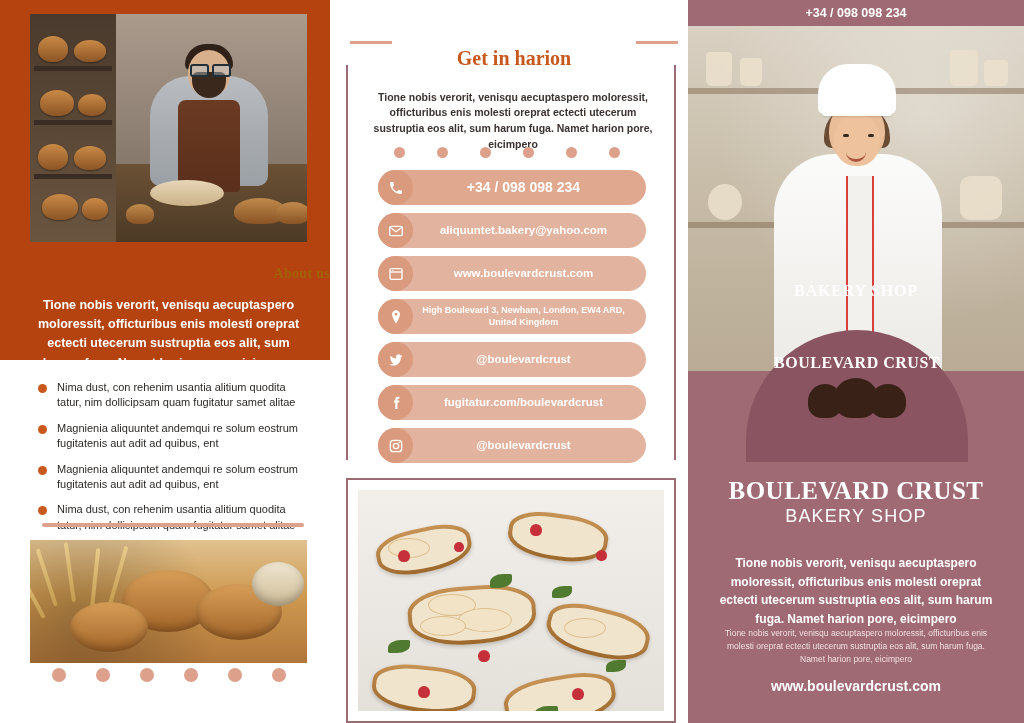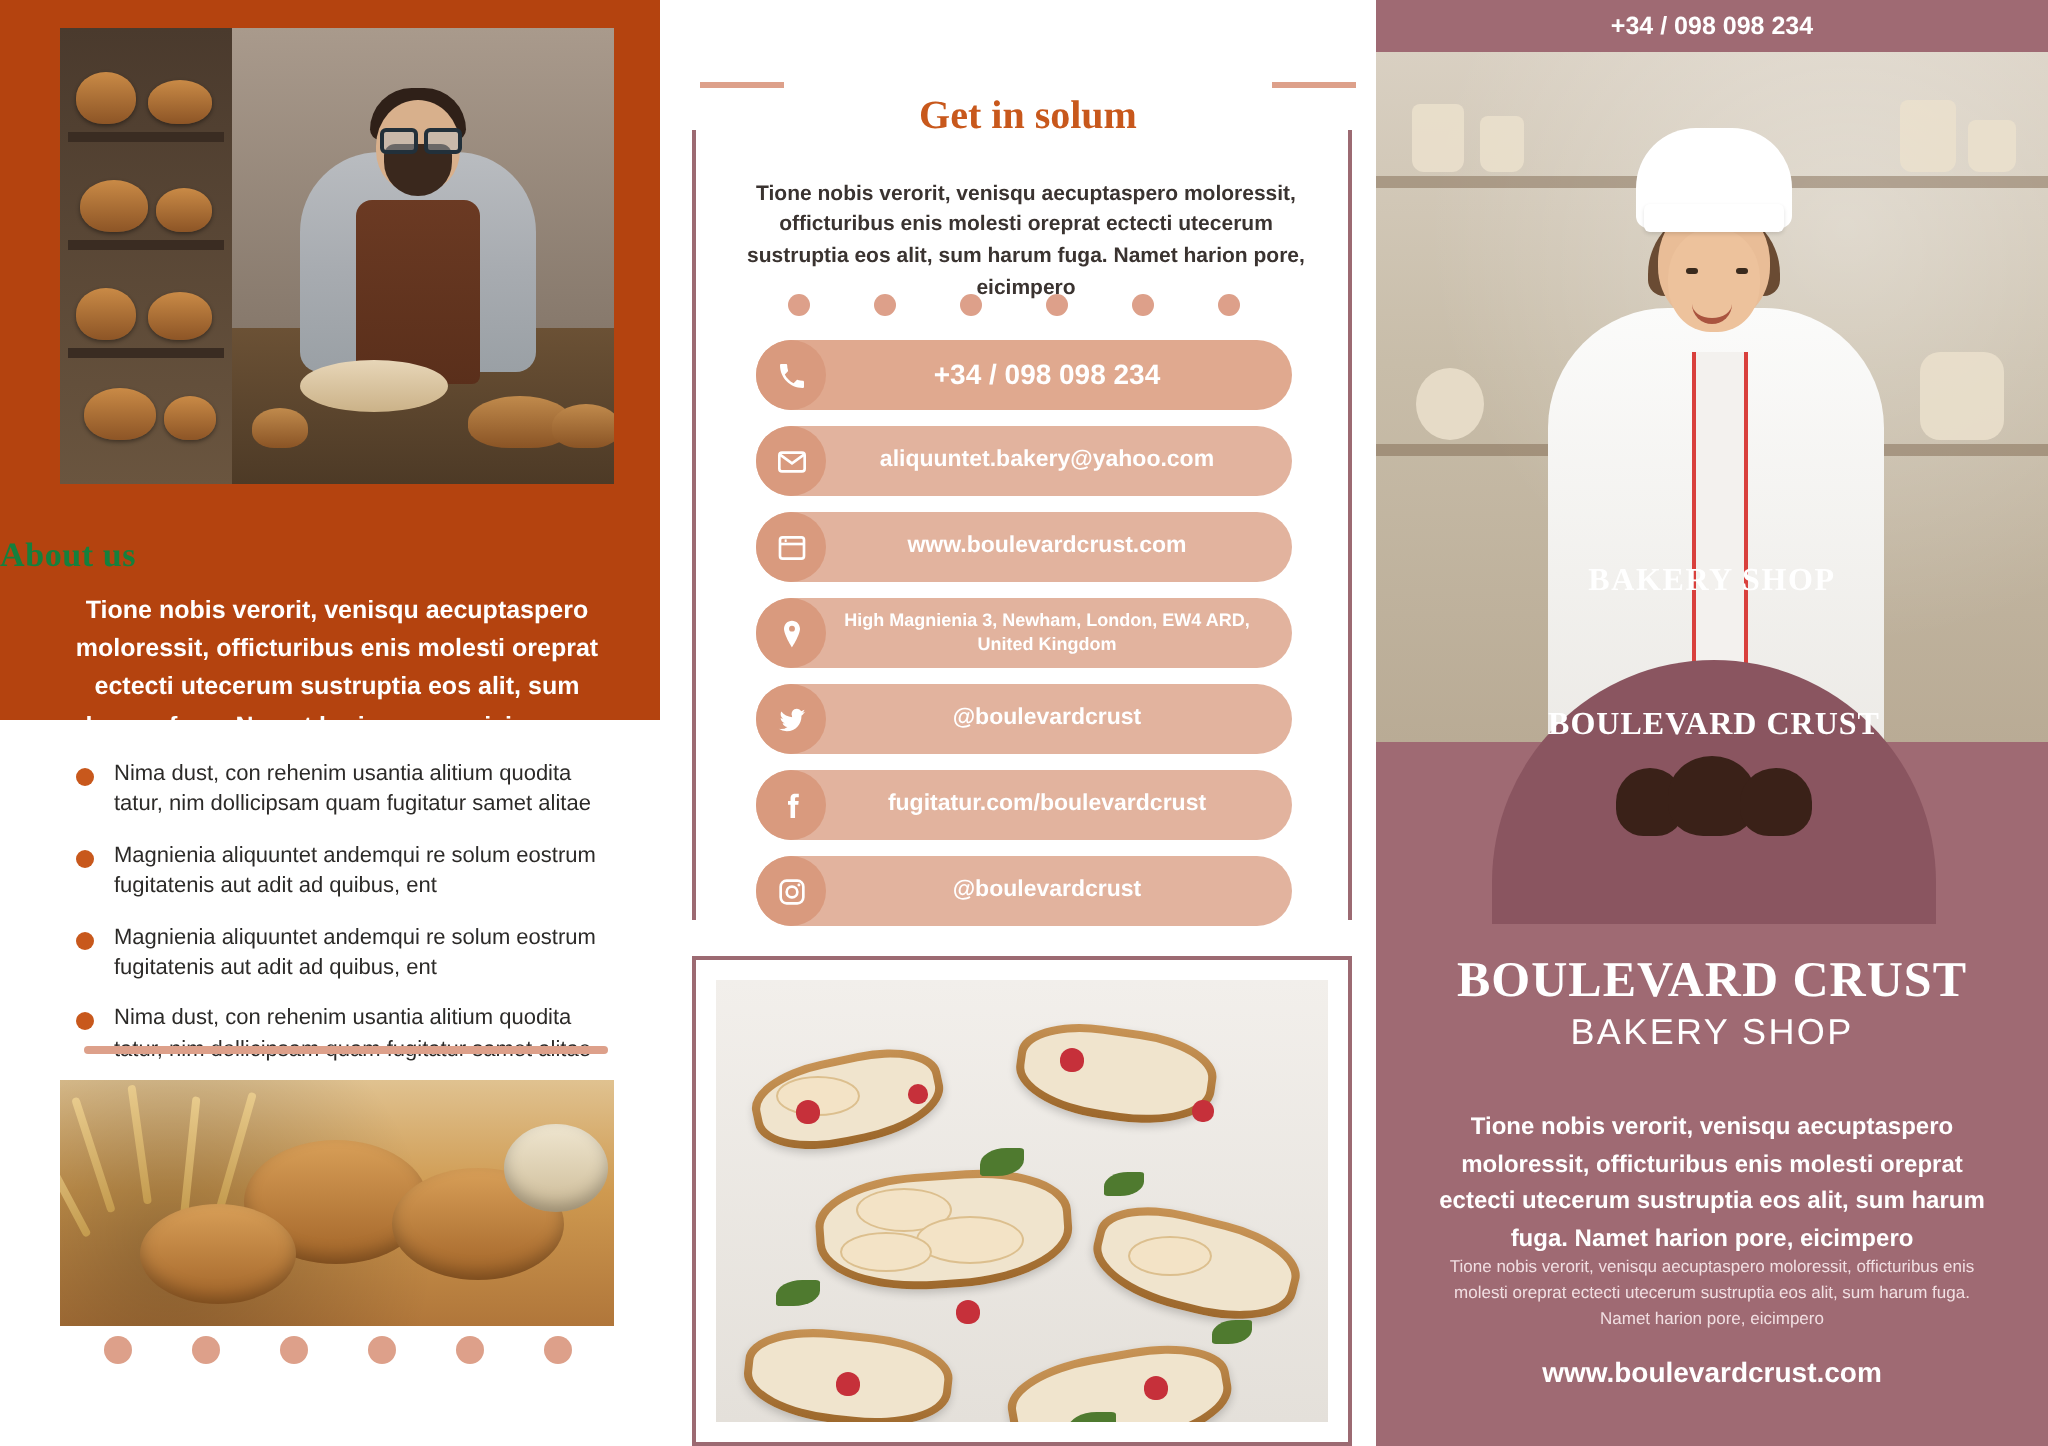--- a/index.html
+++ b/index.html
@@ -122,23 +122,23 @@
   }
   .ph-loaf {
     position: absolute; bottom: 18px;
     background: linear-gradient(180deg,#c08a4c,#8a5425);
     border-radius: 50% 50% 40% 40%;
   }
 
   .about-title {
     position: absolute;
     left: 0; right: 10px; top: 254px;
-    text-align: left;
-    color: #15803d;
-    font-size: 17px;
+    text-align: right;
+    color: #a16207;
+    font-size: 14px;
     font-weight: bold;
     font-family: "Liberation Serif", serif;
     letter-spacing: .3px;
   }
   .about-body {
     position: absolute;
     left: 30px; width: 277px; top: 283px;
     text-align: center;
     color: #ffffff;
     font-size: 12.5px;
@@ -603,21 +603,21 @@
       <span class="d"></span>
       <span class="d"></span>
       <span class="d"></span>
       <span class="d"></span>
     </div>
   </section>
 
   <section class="panel-mid">
     <div class="mid-title-rule-l"></div>
     <div class="mid-title-rule-r"></div>
-    <h2 class="mid-title">Get in solum</h2>
+    <h2 class="mid-title">Get in harion</h2>
 
     <div class="contact-card">
       <p class="mid-paragraph">Tione nobis verorit, venisqu aecuptaspero moloressit, officturibus enis molesti oreprat ectecti utecerum sustruptia eos alit, sum harum fuga. Namet harion pore, eicimpero</p>
 
       <div class="mid-dots">
         <span class="d"></span>
         <span class="d"></span>
         <span class="d"></span>
         <span class="d"></span>
         <span class="d"></span>
@@ -655,21 +655,21 @@
           </span>
           <span class="ctext">www.boulevardcrust.com</span>
         </div>
 
         <div class="crow">
           <span class="cicon">
             <svg width="16" height="16" viewBox="0 0 24 24" fill="#ffffff">
                 <path d="M12 2C8.7 2 6 4.7 6 8c0 4.6 6 14 6 14s6-9.4 6-14c0-3.3-2.7-6-6-6zm0 8.2A2.2 2.2 0 1 1 12 5.8a2.2 2.2 0 0 1 0 4.4z"></path>
               </svg>
           </span>
-          <span class="ctext small">High Magnienia 3, Newham, London, EW4 ARD, United Kingdom</span>
+          <span class="ctext small">High Boulevard 3, Newham, London, EW4 ARD, United Kingdom</span>
         </div>
 
         <div class="crow">
           <span class="cicon">
             <svg width="16" height="16" viewBox="0 0 24 24" fill="#ffffff">
                 <path d="M22 5.9c-.7.3-1.5.6-2.3.7.8-.5 1.4-1.3 1.7-2.2-.8.5-1.6.8-2.5 1A3.9 3.9 0 0 0 12 9c0 .3 0 .6.1.9-3.3-.2-6.2-1.7-8.1-4.2-.3.6-.5 1.3-.5 2 0 1.4.7 2.6 1.8 3.3-.7 0-1.3-.2-1.8-.5 0 1.9 1.4 3.5 3.2 3.9-.3.1-.7.1-1 .1-.3 0-.5 0-.8-.1.5 1.6 2 2.7 3.7 2.8A7.9 7.9 0 0 1 2 18.6a11 11 0 0 0 6 1.8c7.2 0 11.1-6 11.1-11.1v-.5c.8-.6 1.4-1.3 1.9-2.1z"></path>
               </svg>
           </span>
           <span class="ctext">@boulevardcrust</span>
         </div>

